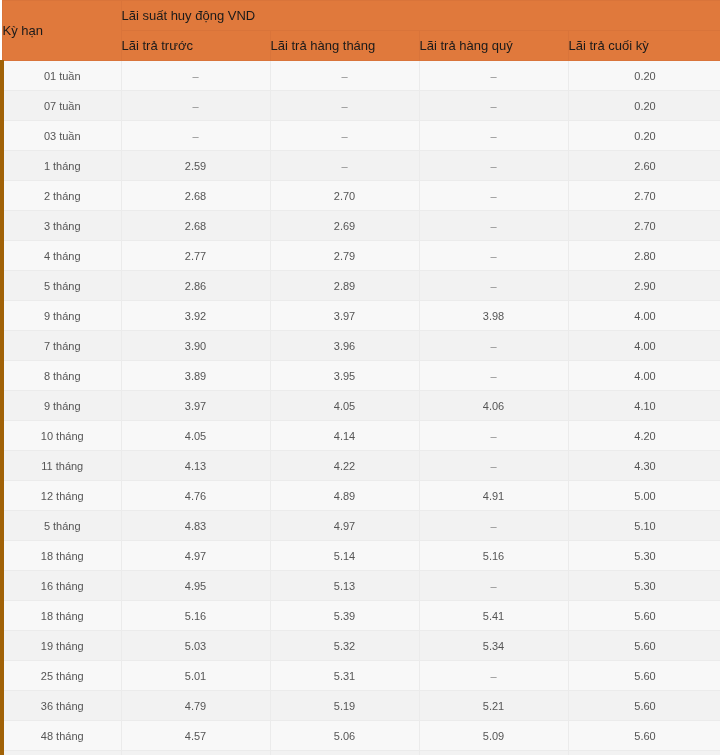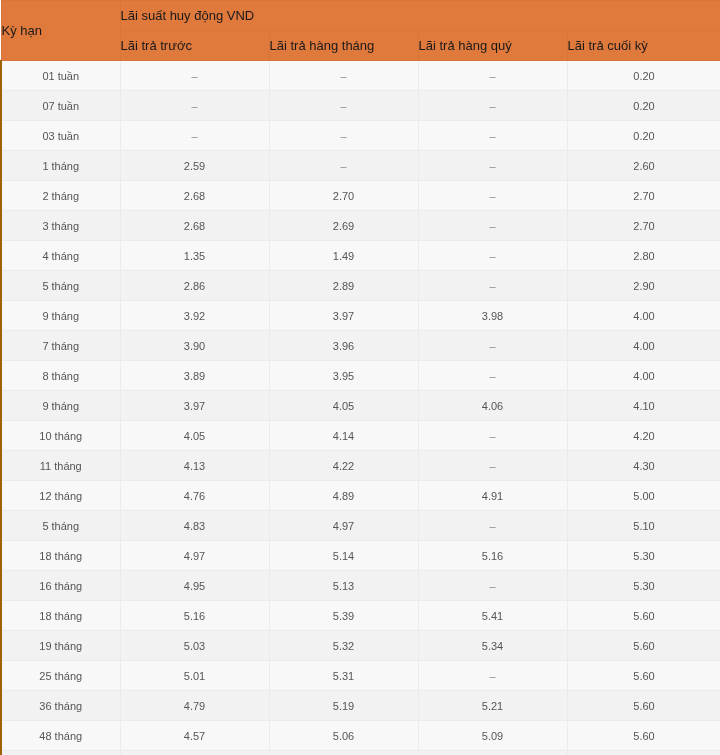--- a/index.html
+++ b/index.html
@@ -53,21 +53,21 @@
     font-size: 11px;
     color: #555555;
     text-align: center;
     vertical-align: middle;
     padding: 0;
     border-right: 1px solid #ebebeb;
     border-bottom: 1px solid #ebebeb;
     background: #f8f8f8;
   }
   tbody td:first-child {
-    border-left: 2px solid #a16207;
+    border-left: 4px solid #a16207;
   }
   tbody tr:nth-child(even) td {
     background: #f2f2f2;
   }
   tbody td.dash {
     color: #8a8a8a;
   }
 </style>
 </head>
 <body>
@@ -130,22 +130,22 @@
       </tr>
       <tr>
         <td>3 tháng</td>
         <td>2.68</td>
         <td>2.69</td>
         <td class="dash">–</td>
         <td>2.70</td>
       </tr>
       <tr>
         <td>4 tháng</td>
-        <td>1.35</td>
-        <td>1.49</td>
+        <td>2.77</td>
+        <td>2.79</td>
         <td class="dash">–</td>
         <td>2.80</td>
       </tr>
       <tr>
         <td>5 tháng</td>
         <td>2.86</td>
         <td>2.89</td>
         <td class="dash">–</td>
         <td>2.90</td>
       </tr>

